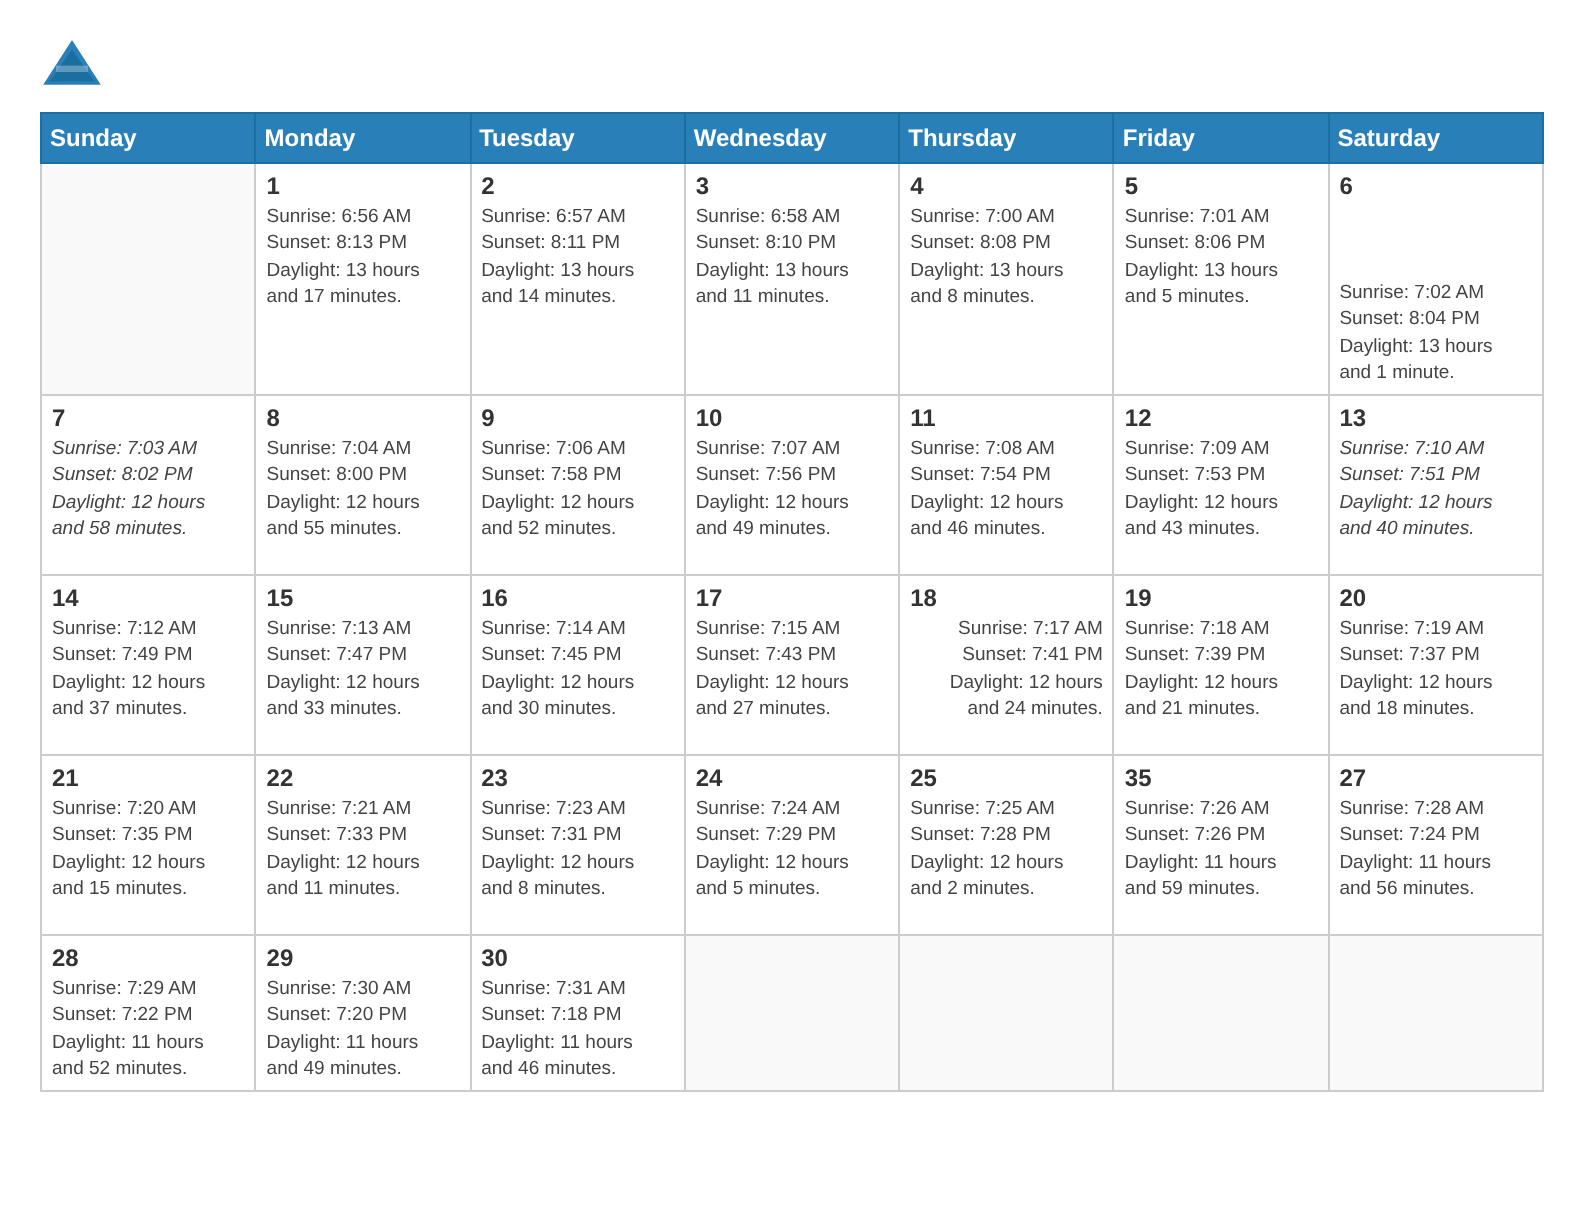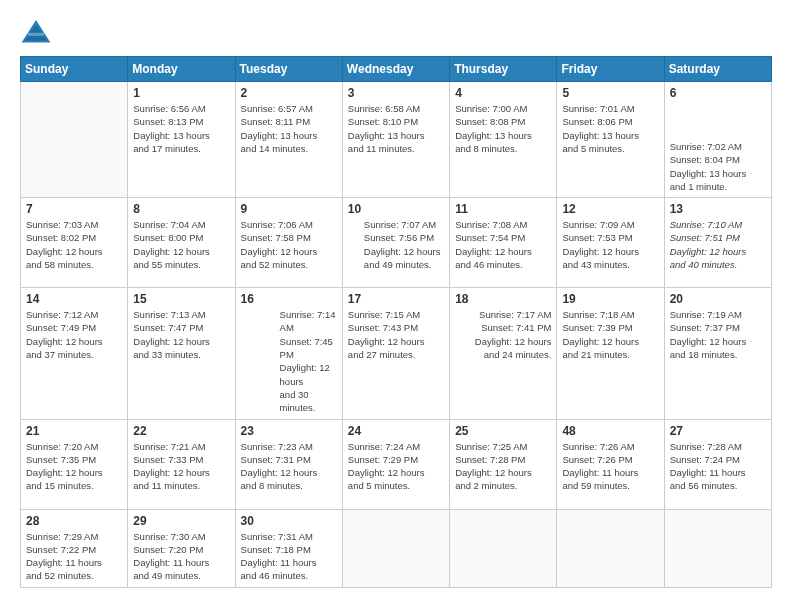--- a/index.html
+++ b/index.html
@@ -179,42 +179,42 @@
             <span class="day-number">6</span>
             <div class="day-info" style="white-space: pre-line; margin-top: 40px;">Sunrise: 7:02 AM
 Sunset: 8:04 PM
 Daylight: 13 hours
 and 1 minute.</div>
           </td>
         </tr>
         <tr class="week-row">
           <td>
             <span class="day-number">7</span>
-            <div class="day-info" style="white-space: pre-line;">Sunrise: 7:03 AM
+            <div class="day-info" style="white-space: pre-line; font-style: italic;">Sunrise: 7:03 AM
 Sunset: 8:02 PM
 Daylight: 12 hours
 and 58 minutes.</div>
           </td>
           <td>
             <span class="day-number">8</span>
             <div class="day-info" style="white-space: pre-line;">Sunrise: 7:04 AM
 Sunset: 8:00 PM
 Daylight: 12 hours
 and 55 minutes.</div>
           </td>
           <td>
             <span class="day-number">9</span>
             <div class="day-info" style="white-space: pre-line;">Sunrise: 7:06 AM
 Sunset: 7:58 PM
 Daylight: 12 hours
 and 52 minutes.</div>
           </td>
           <td>
             <span class="day-number">10</span>
-            <div class="day-info" style="white-space: pre-line; margin-left: 16px;">Sunrise: 7:07 AM
+            <div class="day-info" style="white-space: pre-line;">Sunrise: 7:07 AM
 Sunset: 7:56 PM
 Daylight: 12 hours
 and 49 minutes.</div>
           </td>
           <td>
             <span class="day-number">11</span>
             <div class="day-info" style="white-space: pre-line;">Sunrise: 7:08 AM
 Sunset: 7:54 PM
 Daylight: 12 hours
 and 46 minutes.</div>
@@ -244,21 +244,21 @@
           </td>
           <td>
             <span class="day-number">15</span>
             <div class="day-info" style="white-space: pre-line;">Sunrise: 7:13 AM
 Sunset: 7:47 PM
 Daylight: 12 hours
 and 33 minutes.</div>
           </td>
           <td>
             <span class="day-number">16</span>
-            <div class="day-info" style="white-space: pre-line; margin-left: 39px;">Sunrise: 7:14 AM
+            <div class="day-info" style="white-space: pre-line;">Sunrise: 7:14 AM
 Sunset: 7:45 PM
 Daylight: 12 hours
 and 30 minutes.</div>
           </td>
           <td>
             <span class="day-number">17</span>
             <div class="day-info" style="white-space: pre-line;">Sunrise: 7:15 AM
 Sunset: 7:43 PM
 Daylight: 12 hours
 and 27 minutes.</div>
@@ -315,21 +315,21 @@
 and 5 minutes.</div>
           </td>
           <td>
             <span class="day-number">25</span>
             <div class="day-info" style="white-space: pre-line;">Sunrise: 7:25 AM
 Sunset: 7:28 PM
 Daylight: 12 hours
 and 2 minutes.</div>
           </td>
           <td>
-            <span class="day-number">48</span>
+            <span class="day-number">35</span>
             <div class="day-info" style="white-space: pre-line;">Sunrise: 7:26 AM
 Sunset: 7:26 PM
 Daylight: 11 hours
 and 59 minutes.</div>
           </td>
           <td>
             <span class="day-number">27</span>
             <div class="day-info" style="white-space: pre-line;">Sunrise: 7:28 AM
 Sunset: 7:24 PM
 Daylight: 11 hours

